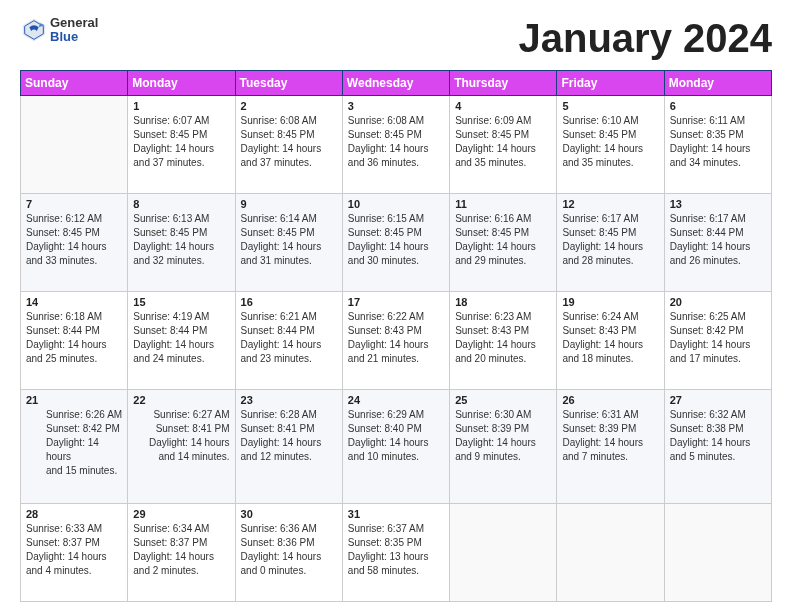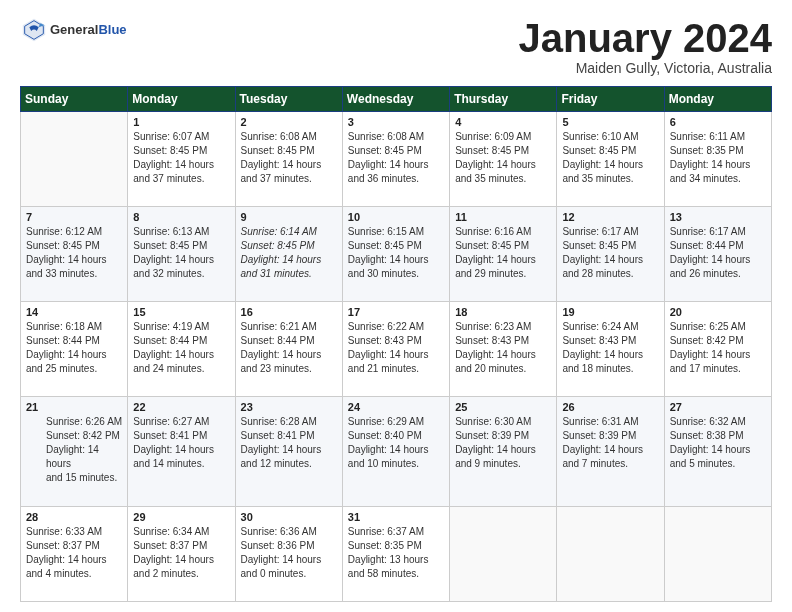--- a/index.html
+++ b/index.html
@@ -23,21 +23,21 @@
       align-items: flex-start;
       margin-bottom: 10px;
     }
     .logo {
       display: flex;
       align-items: center;
       gap: 2px;
     }
     .logo-text {
       display: flex;
-      flex-direction: row;
+      flex-direction: column;
       font-size: 13px;
       font-weight: bold;
       line-height: 1.1;
     }
     .logo-text .general { color: #333; }
     .logo-text .blue { color: #2255aa; }
     .logo-icon {
       width: 28px;
       height: 28px;
     }
@@ -54,21 +54,21 @@
       font-size: 14px;
       color: #444;
     }
     .calendar {
       flex: 1;
       border-collapse: collapse;
       width: 100%;
       table-layout: fixed;
     }
     .calendar th {
-      background: #14532d;
+      background: #d946ef;
       color: #fff;
       font-size: 12px;
       font-weight: bold;
       padding: 5px 4px;
       text-align: left;
       border: 1px solid #1a3d80;
     }
     .calendar td {
       vertical-align: top;
       border: 1px solid #ccc;
@@ -109,21 +109,20 @@
         <path d="M10,12 Q15,8 20,12 L18,16 Q15,13 12,16 Z" fill="#2255aa"></path>
         <path d="M20,12 L22,8 L26,10" fill="#4488cc" stroke="#4488cc" stroke-width="0.5"></path>
       </svg>
       <div class="logo-text">
         <span class="general">General</span>
         <span class="blue">Blue</span>
       </div>
     </div>
     <div class="title-block">
       <div class="month-title">January 2024</div>
-      <div class="subtitle">Maiden Gully, Victoria, Australia</div>
     </div>
   </div>
 
   <table class="calendar">
     <thead>
       <tr>
       <th>Sunday</th>
           <th>Monday</th>
           <th>Tuesday</th>
           <th>Wednesday</th>
@@ -188,21 +187,21 @@
           </td>
           <td>
             <span class="day-number">8</span>
             <div class="day-info" style="white-space: pre-line;">Sunrise: 6:13 AM
 Sunset: 8:45 PM
 Daylight: 14 hours
 and 32 minutes.</div>
           </td>
           <td>
             <span class="day-number">9</span>
-            <div class="day-info" style="white-space: pre-line; font-style: italic;">Sunrise: 6:14 AM
+            <div class="day-info" style="white-space: pre-line;">Sunrise: 6:14 AM
 Sunset: 8:45 PM
 Daylight: 14 hours
 and 31 minutes.</div>
           </td>
           <td>
             <span class="day-number">10</span>
             <div class="day-info" style="white-space: pre-line;">Sunrise: 6:15 AM
 Sunset: 8:45 PM
 Daylight: 14 hours
 and 30 minutes.</div>
@@ -283,21 +282,21 @@
         <tr>
           <td>
             <span class="day-number">21</span>
             <div class="day-info" style="white-space: pre-line; margin-left: 20px;">Sunrise: 6:26 AM
 Sunset: 8:42 PM
 Daylight: 14 hours
 and 15 minutes.</div>
           </td>
           <td>
             <span class="day-number">22</span>
-            <div class="day-info" style="white-space: pre-line;">Sunrise: 6:27 AM
+            <div class="day-info" style="white-space: pre-line; text-align: right;">Sunrise: 6:27 AM
 Sunset: 8:41 PM
 Daylight: 14 hours
 and 14 minutes.</div>
           </td>
           <td>
             <span class="day-number">23</span>
             <div class="day-info" style="white-space: pre-line;">Sunrise: 6:28 AM
 Sunset: 8:41 PM
 Daylight: 14 hours
 and 12 minutes.</div>

